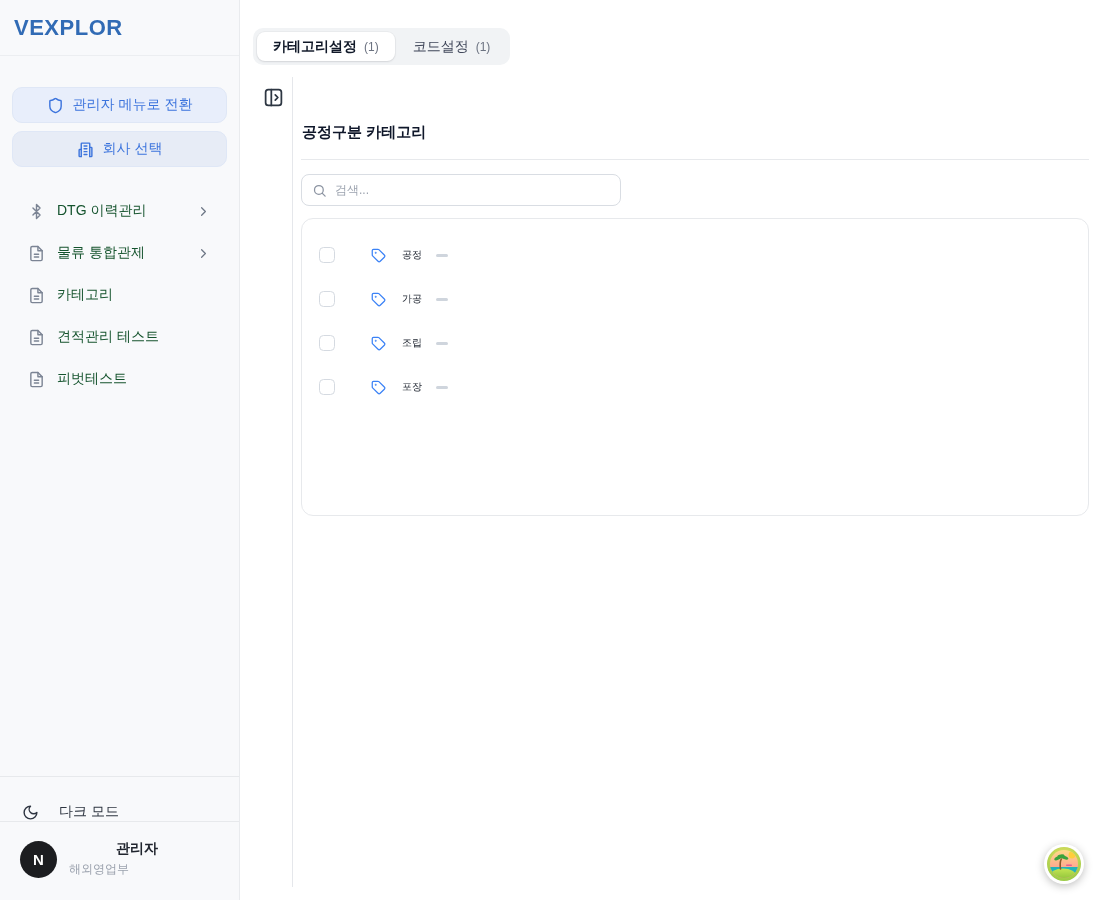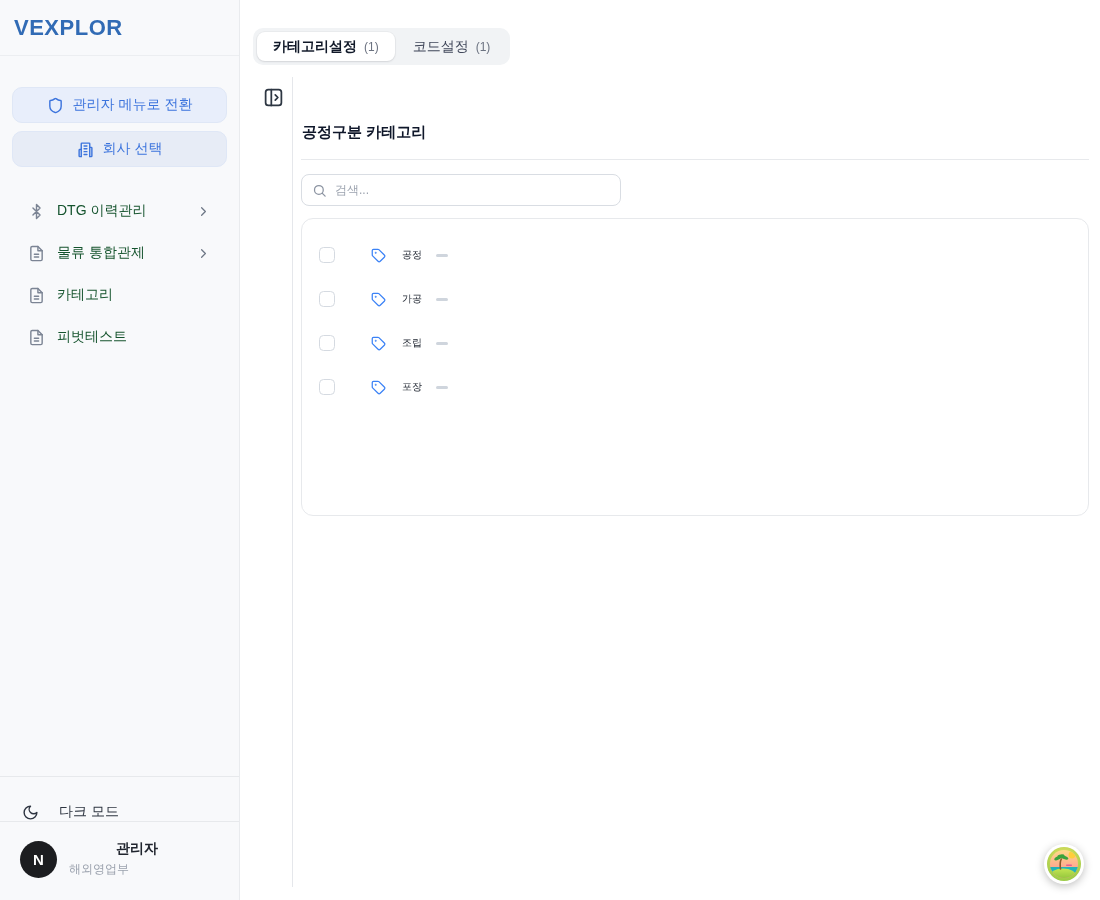--- a/index.html
+++ b/index.html
@@ -142,20 +142,30 @@
         </div>
         <div class="nav-item">
           <span class="nav-ic">
             <svg width="17" height="17" viewBox="0 0 24 24" fill="none" stroke="currentColor" stroke-width="2" stroke-linecap="round" stroke-linejoin="round">
                 <path d="M14 2H6a2 2 0 0 0-2 2v16a2 2 0 0 0 2 2h12a2 2 0 0 0 2-2V8z"></path>
                 <path d="M14 2v6h6"></path>
                 <path d="M9 13h6M9 17h6"></path>
               </svg>
           </span>
           <span>카테고리</span>
+        </div>
+        <div class="nav-item">
+          <span class="nav-ic">
+            <svg width="17" height="17" viewBox="0 0 24 24" fill="none" stroke="currentColor" stroke-width="2" stroke-linecap="round" stroke-linejoin="round">
+                <path d="M14 2H6a2 2 0 0 0-2 2v16a2 2 0 0 0 2 2h12a2 2 0 0 0 2-2V8z"></path>
+                <path d="M14 2v6h6"></path>
+                <path d="M9 13h6M9 17h6"></path>
+              </svg>
+          </span>
+          <span>견적관리 테스트</span>
         </div>
         <div class="nav-item">
           <span class="nav-ic">
             <svg width="17" height="17" viewBox="0 0 24 24" fill="none" stroke="currentColor" stroke-width="2" stroke-linecap="round" stroke-linejoin="round">
                 <path d="M14 2H6a2 2 0 0 0-2 2v16a2 2 0 0 0 2 2h12a2 2 0 0 0 2-2V8z"></path>
                 <path d="M14 2v6h6"></path>
                 <path d="M9 13h6M9 17h6"></path>
               </svg>
           </span>
           <span>피벗테스트</span>

